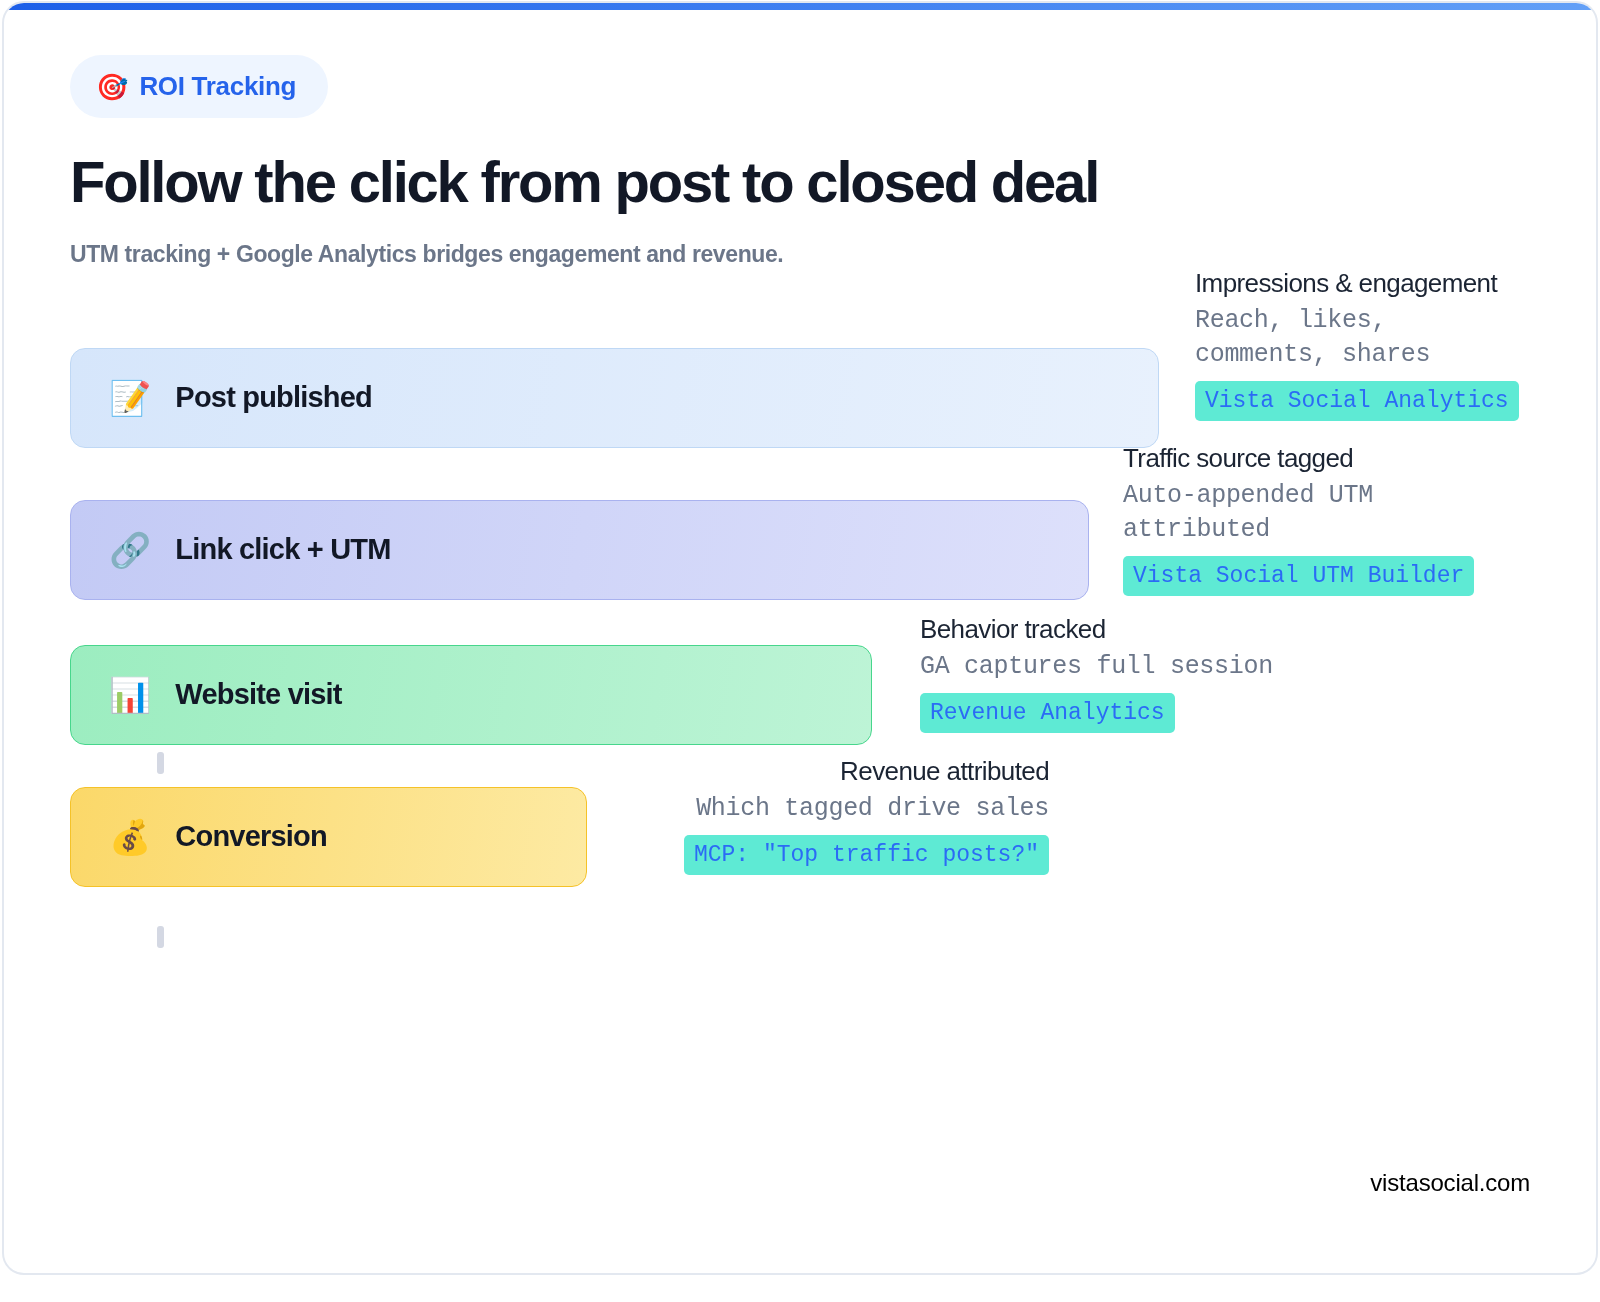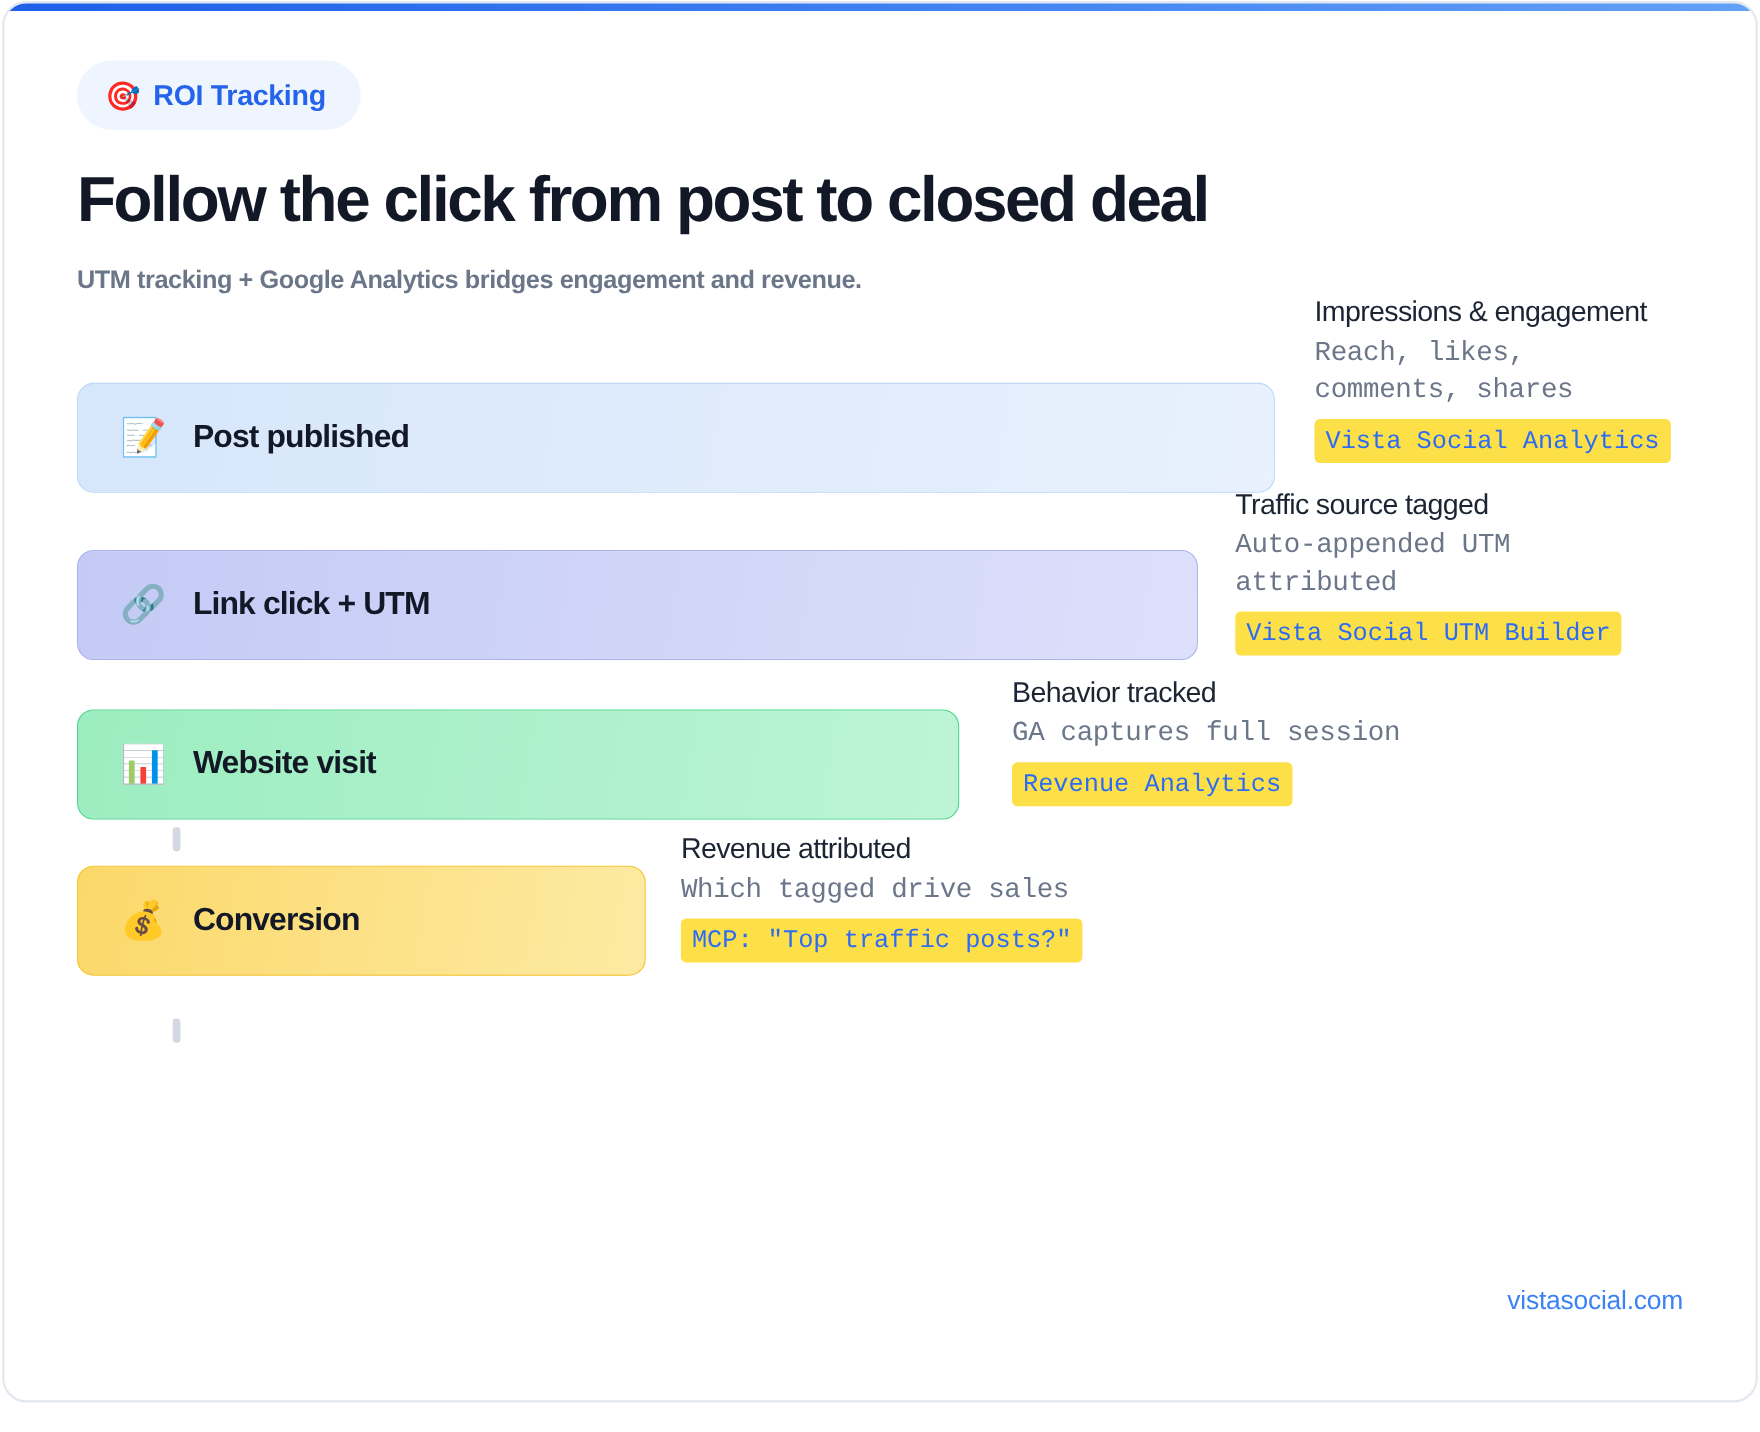--- a/index.html
+++ b/index.html
@@ -147,21 +147,21 @@
     font-size: 25px;
     color: #6b7689;
     letter-spacing: -0.3px;
     line-height: 1.36;
     margin-top: 3px;
     font-family: Liberation Mono, monospace;
   }
   .meta-tag {
     display: inline-block;
     margin-top: 9px;
-    background: #fde047;
+    background: #5eead4;
     color: #2b6bf5;
     font-family: "Liberation Mono", "DejaVu Sans Mono", monospace;
     font-size: 23px;
     line-height: 1.22;
     padding: 6px 10px;
     border-radius: 5px;
   }
 
   
   .s1 .stage-meta { max-width: 330px; margin-left: 36px; }
@@ -170,42 +170,42 @@
   .s4 .stage-meta { max-width: 430px; margin-left: 32px; }
 
   .s1 { margin-top: 0px; }
   .s2 { margin-top: 52px; }
   .s3 { margin-top: 45px; }
   .s4 { margin-top: 42px; }
 
   .s1 .stage-meta { margin-top: -108px; }
   .s2 .stage-meta { margin-top: -62px; }
   .s3 .stage-meta { margin-top: -44px; }
-  .s4 .stage-meta { margin-top: -44px; }
+  .s4 .stage-meta { margin-top: -44px; text-align: right; }
 
   
   .connector {
     position: absolute;
     left: 87px;
     width: 7px;
     height: 22px;
     background: #d4d8e3;
     border-radius: 3px;
   }
   .c1 { top: 182px; }
   .c2 { top: 404px; }
   .c3 { top: 578px; }
 
   
   .footer {
     position: absolute;
     right: 66px;
     bottom: 76px;
     font-size: 24px;
-    color: #3b82f6;
+    color: #000000;
     letter-spacing: -0.2px;
   }
 </style>
 </head>
 <body>
 
 <div class="frame">
 
   <div class="top-accent"></div>
 

